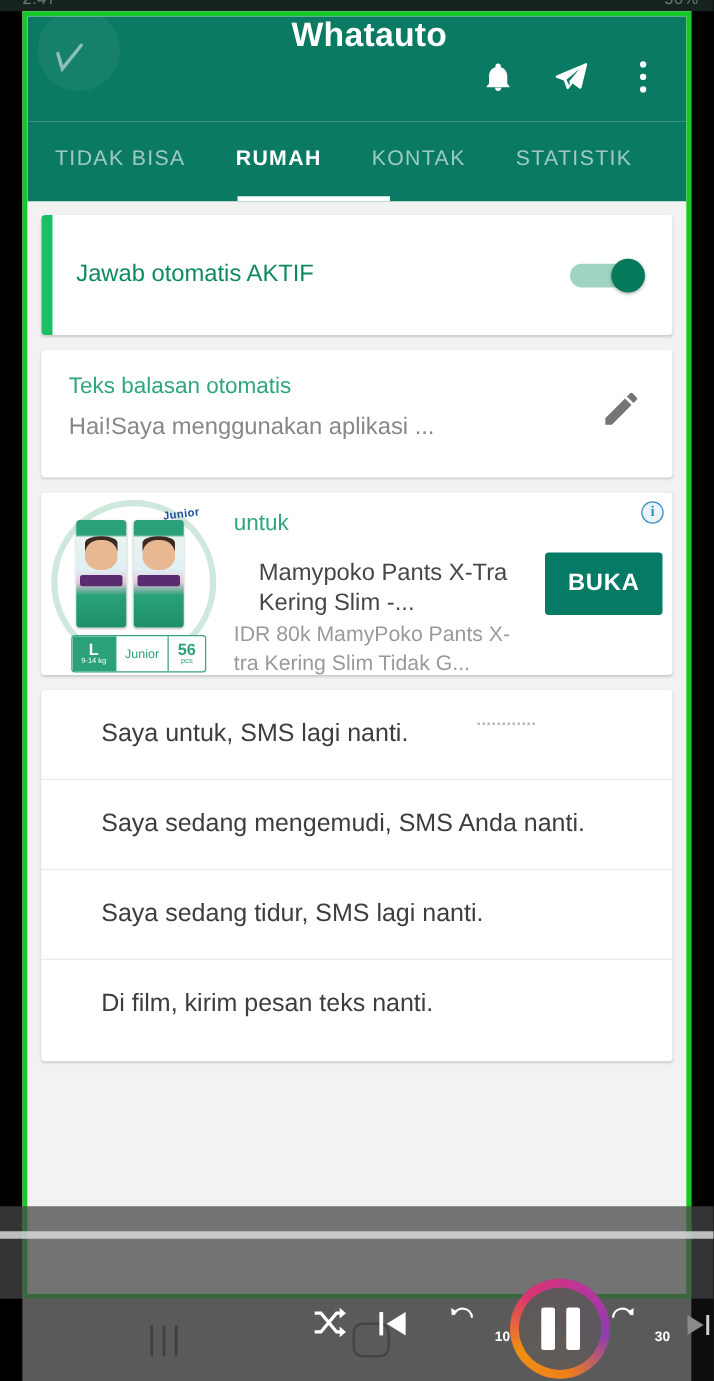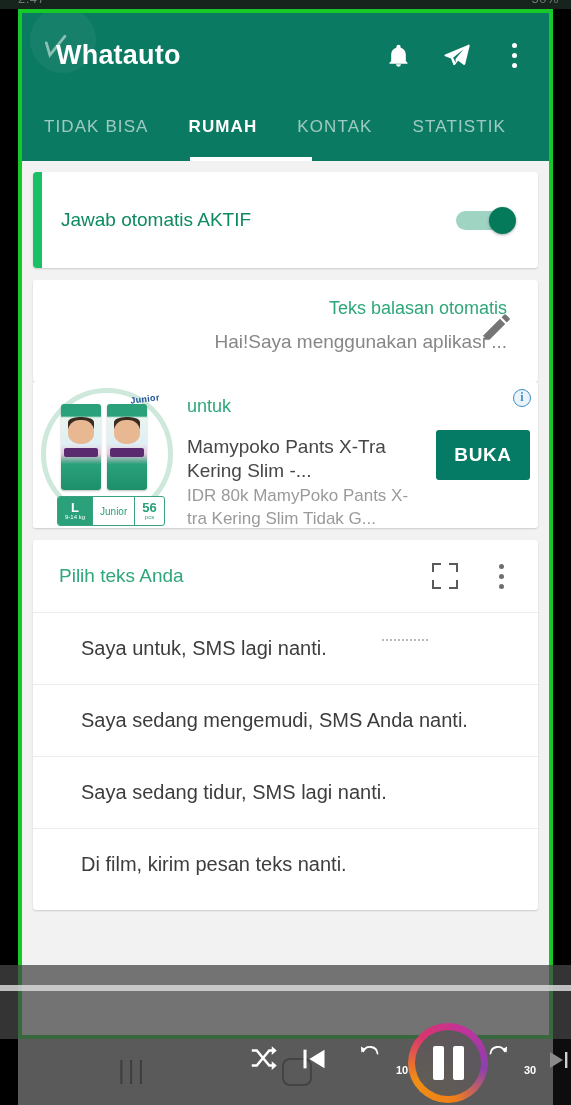--- a/index.html
+++ b/index.html
@@ -27,21 +27,21 @@
 
   
   .rec-frame {
     position: absolute; left: 18px; top: 9px; width: 535px; height: 1030px;
     border: 4px solid #16c929; background: #ffffff; overflow: hidden;
   }
 
   
   .appbar {
     position: relative; height: 84px; background: #0b7a62;
-    display: flex; align-items: center; padding: 0 14px 0 22px;
+    display: flex; align-items: center; padding: 0 14px 0 22px; flex-direction: column;
   }
   .appbar .logo-ghost {
     position: absolute; left: 8px; top: -6px; width: 66px; height: 66px;
     border-radius: 50%; background: rgba(255,255,255,.05);
   }
   .appbar .logo-tick {
     position: absolute; left: 22px; top: 18px; width: 22px; height: 30px;
     color: rgba(255,255,255,.55); font-size: 27px; line-height: 1;
     transform: rotate(14deg);
   }
@@ -96,21 +96,21 @@
     position: absolute; left: 0; top: 4px; width: 48px; height: 19px;
     border-radius: 10px; background: #9fd4c3;
   }
   .switch .thumb {
     position: absolute; right: 0; top: 0; width: 27px; height: 27px;
     border-radius: 50%; background: #057a5b; box-shadow: 0 1px 3px rgba(0,0,0,.35);
   }
 
   
   .card-reply {
-    position: relative; height: 102px; padding: 18px 31px 0 22px;  text-align: right;
+    position: relative; height: 102px; padding: 18px 31px 0 22px; margin-bottom: 12px;
   }
   .reply-title { color: #2fa77a; font-size: 18px; margin-bottom: 12px; }
   .reply-text { color: #878787; font-size: 19px; }
   .pencil {
     position: absolute; right: 24px; top: 30px; width: 34px; height: 34px;
     color: #757575;
   }
 
   
   .card-ad {
@@ -161,21 +161,21 @@
   .badges .b:last-child { border-right: none; }
   .badges .b.solid { background: #2aa17a; }
   .badges .big { font-size: 13px; font-weight: bold; color: #2aa17a; line-height: 1; }
   .badges .b.solid .big { color: #fff; }
   .badges .sml { font-size: 6px; color: #2aa17a; line-height: 1.2; }
   .badges .b.solid .sml { color: #fff; }
   .badges .mid { font-size: 10px; color: #2aa17a; }
 
   .ad-text { flex: 1 1 auto; padding: 14px 8px 0 8px; min-width: 0; }
   .ad-kicker { color: #2fa77a; font-size: 18px; margin-bottom: 18px; }
-  .ad-title { color: #474747; font-size: 19px; line-height: 24px; }
+  .ad-title { color: #474747; font-size: 19px; line-height: 24px; margin-left: 20px; }
   .ad-desc { color: #9a9a9a; font-size: 17px; line-height: 23px; margin-top: 1px; }
   .ad-cta-wrap { flex: 0 0 110px; display: flex; align-items: center; justify-content: center; }
   .ad-cta {
     background: #057a64; color: #fff; font-size: 19px; font-weight: bold;
     letter-spacing: .6px; padding: 14px 18px; border-radius: 3px; border: none;
   }
   .ad-info {
     position: absolute; right: 7px; top: 7px; width: 18px; height: 18px;
     border-radius: 50%; border: 1.6px solid #3e8fc4; color: #3e8fc4;
     font-size: 12px; font-weight: bold; text-align: center; line-height: 15px;
@@ -367,38 +367,20 @@
         </div>
 
         <div class="ad-cta-wrap">
           <button class="ad-cta">BUKA</button>
         </div>
 
         <div class="ad-info">i</div>
       </div>
 
       <div class="card card-list">
-        <div class="list-head">
-          <div class="list-title">Pilih teks Anda</div>
-          <div class="list-head-actions">
-            <div class="expand-ico">
-                <i></i>
-                <i></i>
-                <i></i>
-                <i></i>
-              </div>
-            <div class="icon-btn">
-              <span class="dots-v dark">
-                  <i></i>
-                  <i></i>
-                  <i></i>
-                </span>
-            </div>
-          </div>
-        </div>
 
         <div class="msg-item">
           <span>Saya untuk, SMS lagi nanti.</span>
           <span class="dash"></span>
         </div>
         <div class="msg-item">Saya sedang mengemudi, SMS Anda nanti.</div>
         <div class="msg-item">Saya sedang tidur, SMS lagi nanti.</div>
         <div class="msg-item">Di film, kirim pesan teks nanti.</div>
       </div>
 

